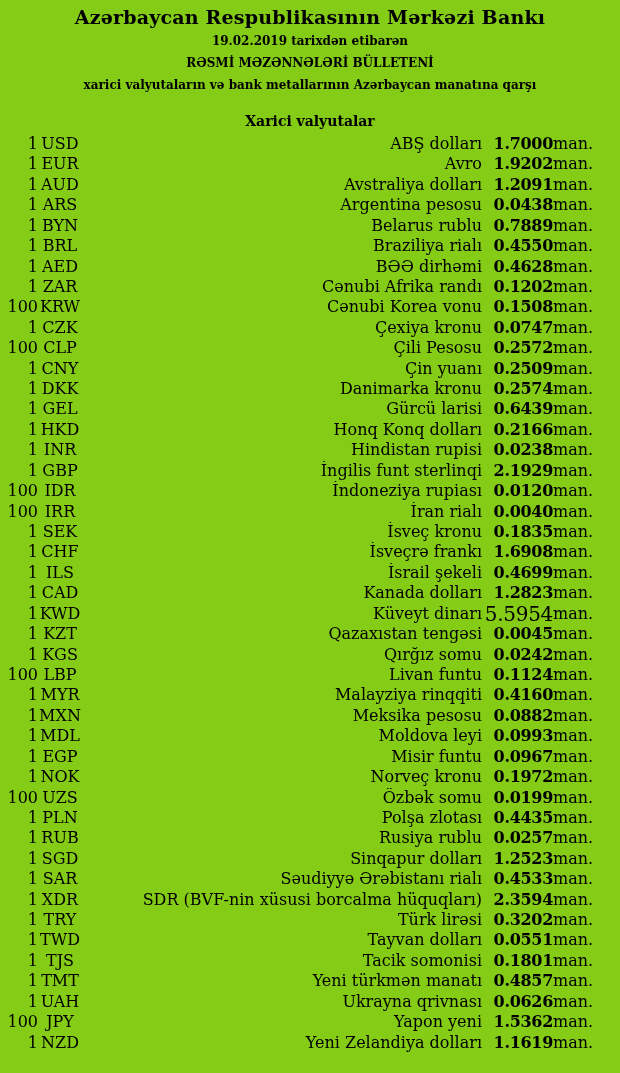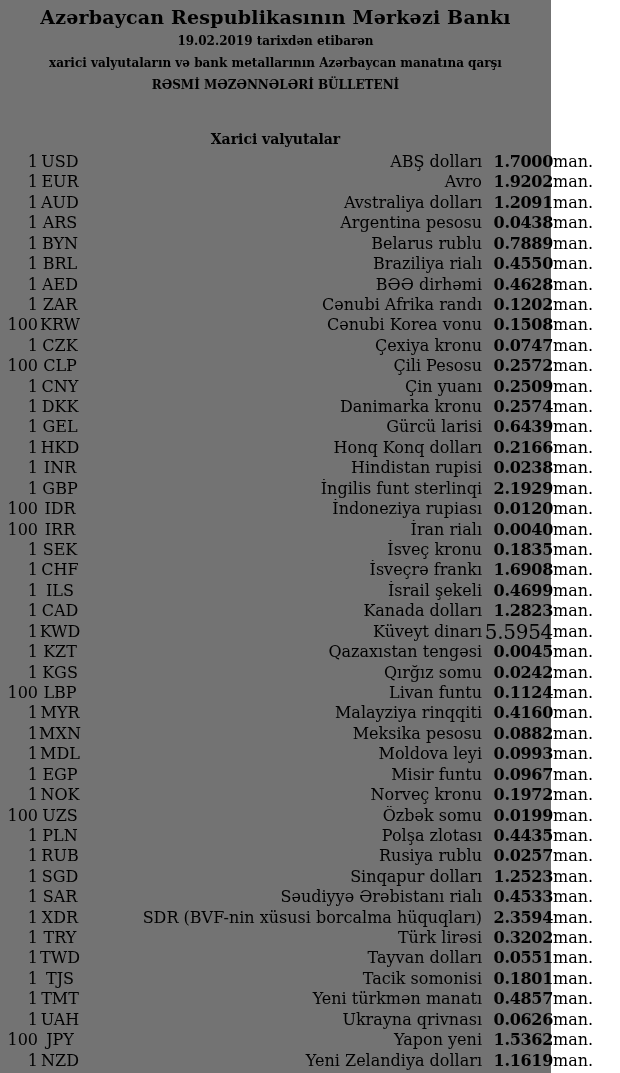--- a/index.html
+++ b/index.html
@@ -5,44 +5,44 @@
   html, body { margin: 0; padding: 0; }
   body {
     width: 620px;
     height: 1073px;
     background: #ffffff;
     color: #000000;
     font-family: "DejaVu Serif", "Liberation Serif", serif;
     overflow: hidden;
   }
   .page {
-    width: 551px;
+    width: 620px;
     height: 1073px;
-    background: #737373;
+    background: #84cc16;
   }
   .doc-header {
     text-align: center;
     padding-top: 4px;
   }
   .bank-name {
     font-size: 19px;
     font-weight: bold;
     line-height: 26px;
     letter-spacing: 0.2px;
   }
   .hline {
     font-size: 12px;
     font-weight: bold;
     line-height: 22px;
   }
   .section-title {
     font-size: 14px;
     font-weight: bold;
     text-align: center;
-    margin-top: 33px;
+    margin-top: 15px;
     line-height: 20px;
   }
   table.rates {
     width: 620px;
     border-collapse: collapse;
     table-layout: fixed;
     margin-top: 3px;
   }
   table.rates td {
     padding: 0;
@@ -70,22 +70,22 @@
   td.unit { padding-left: 12px; margin-left: 33px; }
 </style>
 </head>
 <body>
 
 <div class="page">
 
   <div class="doc-header">
     <div class="bank-name">Azərbaycan Respublikasının Mərkəzi Bankı</div>
     <div class="hline">19.02.2019 tarixdən etibarən</div>
+    <div class="hline">RƏSMİ MƏZƏNNƏLƏRİ BÜLLETENİ</div>
     <div class="hline">xarici valyutaların və bank metallarının Azərbaycan manatına qarşı</div>
-    <div class="hline">RƏSMİ MƏZƏNNƏLƏRİ BÜLLETENİ</div>
   </div>
 
   <div class="section-title">Xarici valyutalar</div>
 
   <table class="rates">
     <colgroup>
       <col style="width:38px">
       <col style="width:44px">
       <col style="width:400px">
       <col style="width:71px">

